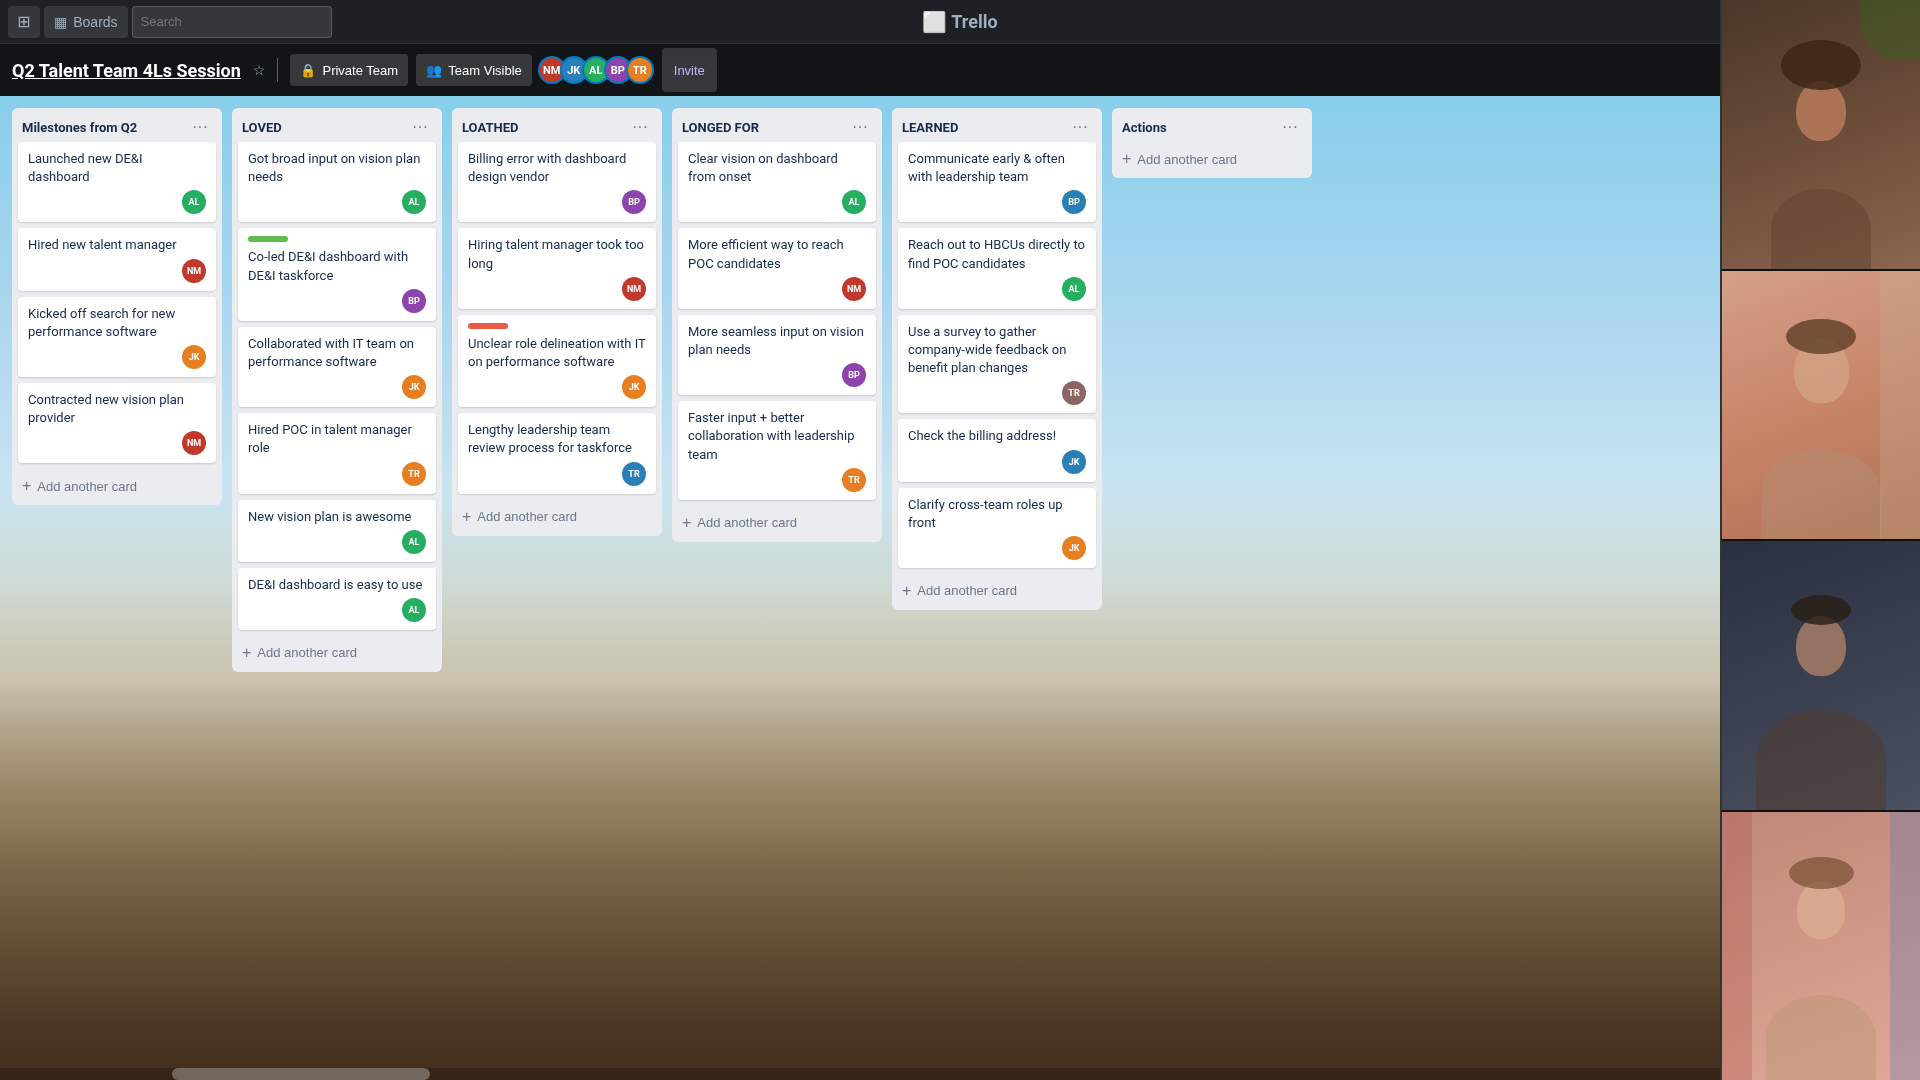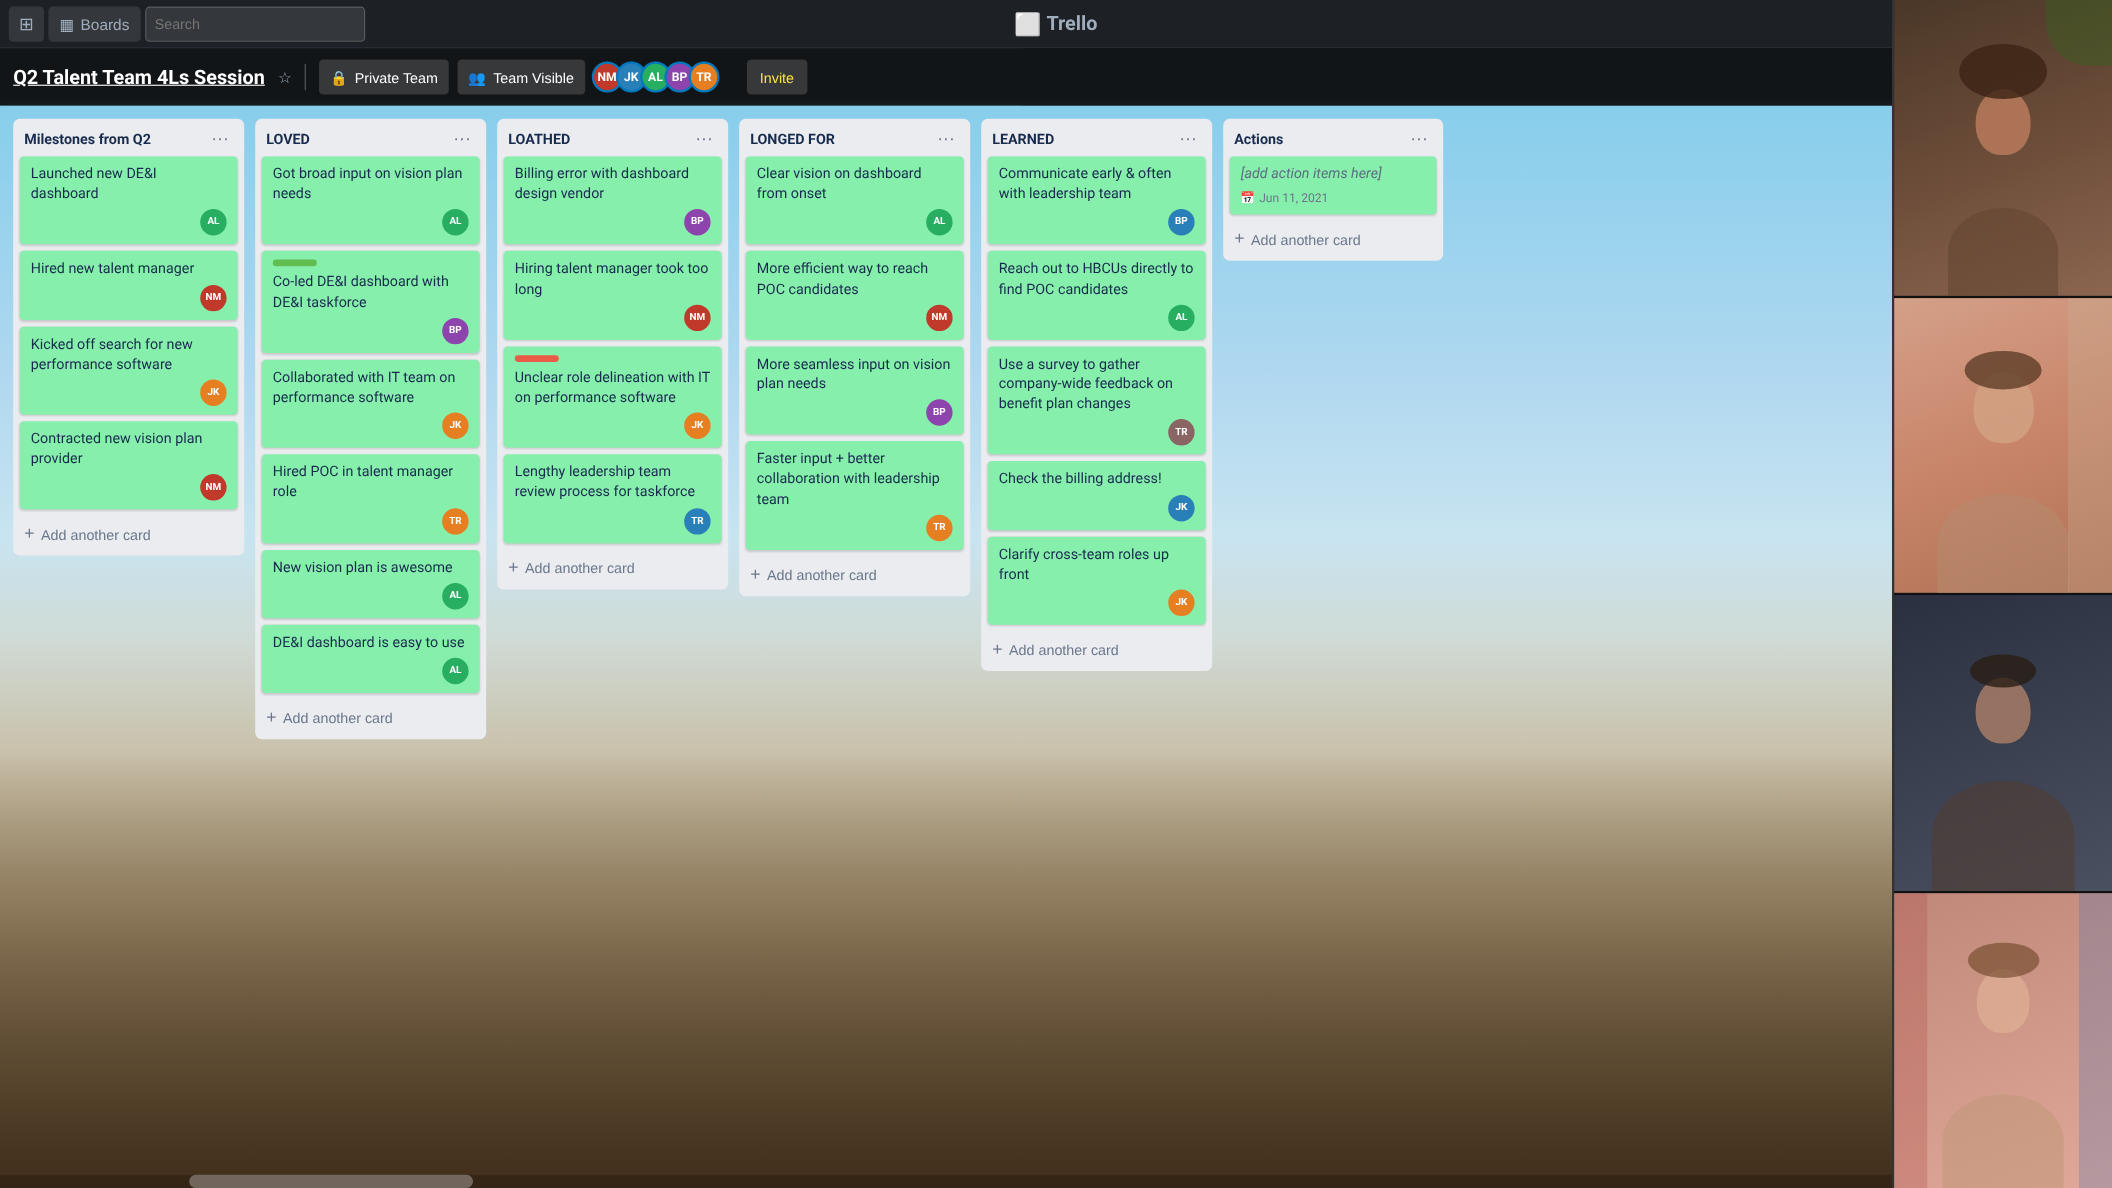--- a/index.html
+++ b/index.html
@@ -87,25 +87,25 @@
       height: 32px;
       background: rgba(255,255,255,0.15);
       border: none; border-radius: 4px;
       color: #fff; cursor: pointer;
       display: flex; align-items: center; gap: 6px;
       padding: 0 10px; font-size: 13px;
     }
     .member-avatars { display: flex; align-items: center; margin-left: 4px; }
     .member-avatars .avatar-circle { margin-left: -6px; border: 2px solid #0079bf; }
     .invite-btn {
-      height: 32px;
+      height: 44px;
       background: rgba(255,255,255,0.15);
       border: none; border-radius: 4px;
-      color: #fde047; cursor: pointer;
-      padding: 0 12px; font-size: 13px; margin-left: 17px;
+      color: #c4b5fd; cursor: pointer;
+      padding: 0 12px; font-size: 13px;
     }
 
     
     .board-bg {
       position: relative;
       width: 1920px;
       height: calc(1080px - 44px - 52px);
       background: linear-gradient(180deg, #87ceeb 0%, #b8d4e8 30%, #c8c0a0 60%, #a89070 80%, #8b7355 100%);
       overflow: hidden;
     }
@@ -160,21 +160,21 @@
       border-radius: 3px;
     }
     .list-cards {
       padding: 0 6px;
       overflow-y: auto;
       flex: 1;
     }
 
     
     .card {
-      background: #86efac;
+      background: #ffffff;
       border-radius: 4px;
       padding: 8px 10px;
       margin-bottom: 6px;
       box-shadow: 0 1px 2px rgba(0,0,0,0.15);
       cursor: pointer;
       position: relative;
     }
     .card-text {
       font-size: 13px;
       color: #172b4d;
@@ -536,31 +536,20 @@
         <span class="add-card-icon">+</span>
         <span>Add another card</span>
       </button>
     </div>
 
     <div class="list actions-list">
       <div class="list-header">
         <span class="list-title">Actions</span>
         <button class="list-menu-btn">···</button>
       </div>
-      <div class="list-cards">
-        <div class="card">
-          <div class="card-text" style="color:#5e6c84; font-style:italic;">[add action items here]</div>
-          <div style="margin-top:6px;">
-            <div class="date-text">
-              <span>📅</span>
-              <span>Jun 11, 2021</span>
-            </div>
-          </div>
-        </div>
-      </div>
       <button class="add-card-btn">
         <span class="add-card-icon">+</span>
         <span>Add another card</span>
       </button>
     </div>
 
   </div>
 
   <div class="h-scrollbar">
     <div class="h-scrollbar-thumb"></div>

